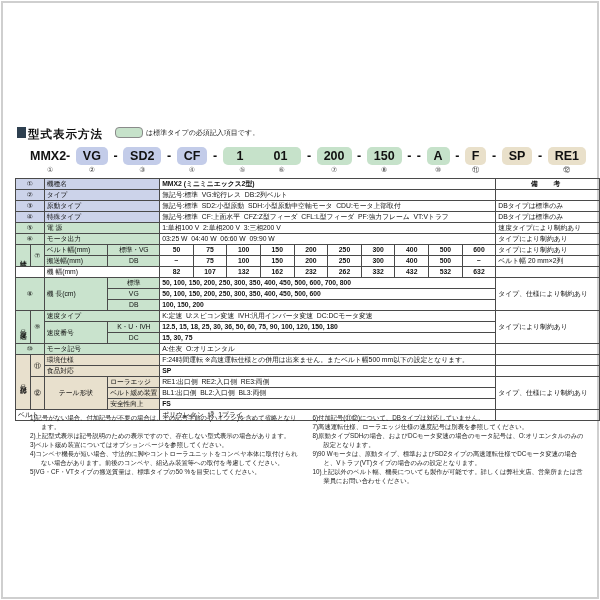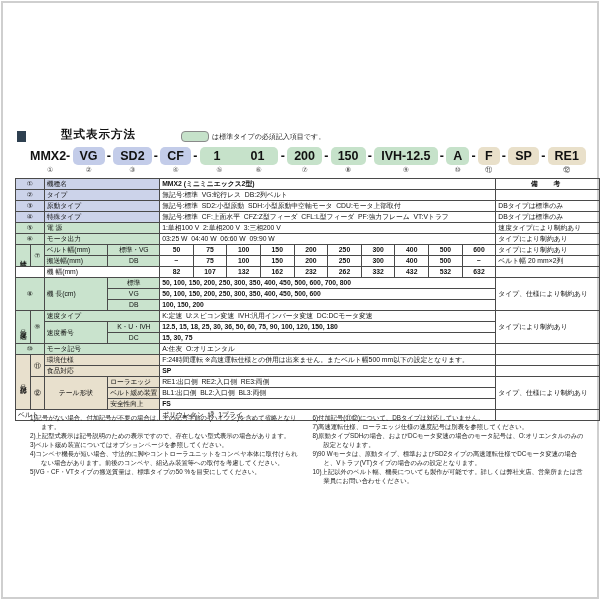--- a/index.html
+++ b/index.html
@@ -4,21 +4,21 @@
 <style>
   html,body{margin:0;padding:0;}
   body{
     width:600px;height:600px;position:relative;background:#ffffff;
     font-family:"Liberation Sans","DejaVu Sans",sans-serif;color:#111;
     overflow:hidden;
   }
   .page-frame{position:absolute;inset:1px;border:2px solid #cfcfcf;pointer-events:none;}
 
   
-  .hdr{position:absolute;top:127px;left:17px;display:flex;align-items:flex-end;gap:33px;}
+  .hdr{position:absolute;top:127px;left:17px;display:flex;align-items:flex-start;}
   .title-bullet{width:9px;height:11px;background:#2e4050;display:inline-block;margin-right:2px;}
   .title{font-size:11.5px;font-weight:bold;letter-spacing:1px;}
   .legend{display:flex;align-items:center;margin-left:12px;}
   .legend-swatch{width:26px;height:9px;background:#c6e2ca;border:1px solid #8a8a8a;border-radius:4px;margin-right:3px;}
   .legend-note{font-size:7px;color:#222;}
 
   
   #model-line{position:absolute;top:147px;left:30px;width:556px;display:flex;justify-content:space-between;align-items:flex-start;}
   .seg{display:flex;flex-direction:column;align-items:center;}
   .box{font-weight:bold;font-size:12.5px;line-height:16px;padding:1px 7px;border-radius:5px;white-space:pre;}
@@ -124,26 +124,20 @@
     <div class="seg">
       <div class="box green">150</div>
       <div class="numrow">
         <span class="cnum">⑧</span>
       </div>
     </div>
     <div class="seg">
       <div class="sep">-</div>
     </div>
     <div class="seg">
-      <div class="box green">IVH-12.5</div>
-      <div class="numrow">
-        <span class="cnum">⑨</span>
-      </div>
-    </div>
-    <div class="seg">
       <div class="sep">-</div>
     </div>
     <div class="seg">
       <div class="box green">A</div>
       <div class="numrow">
         <span class="cnum">⑩</span>
       </div>
     </div>
     <div class="seg">
       <div class="sep">-</div>

